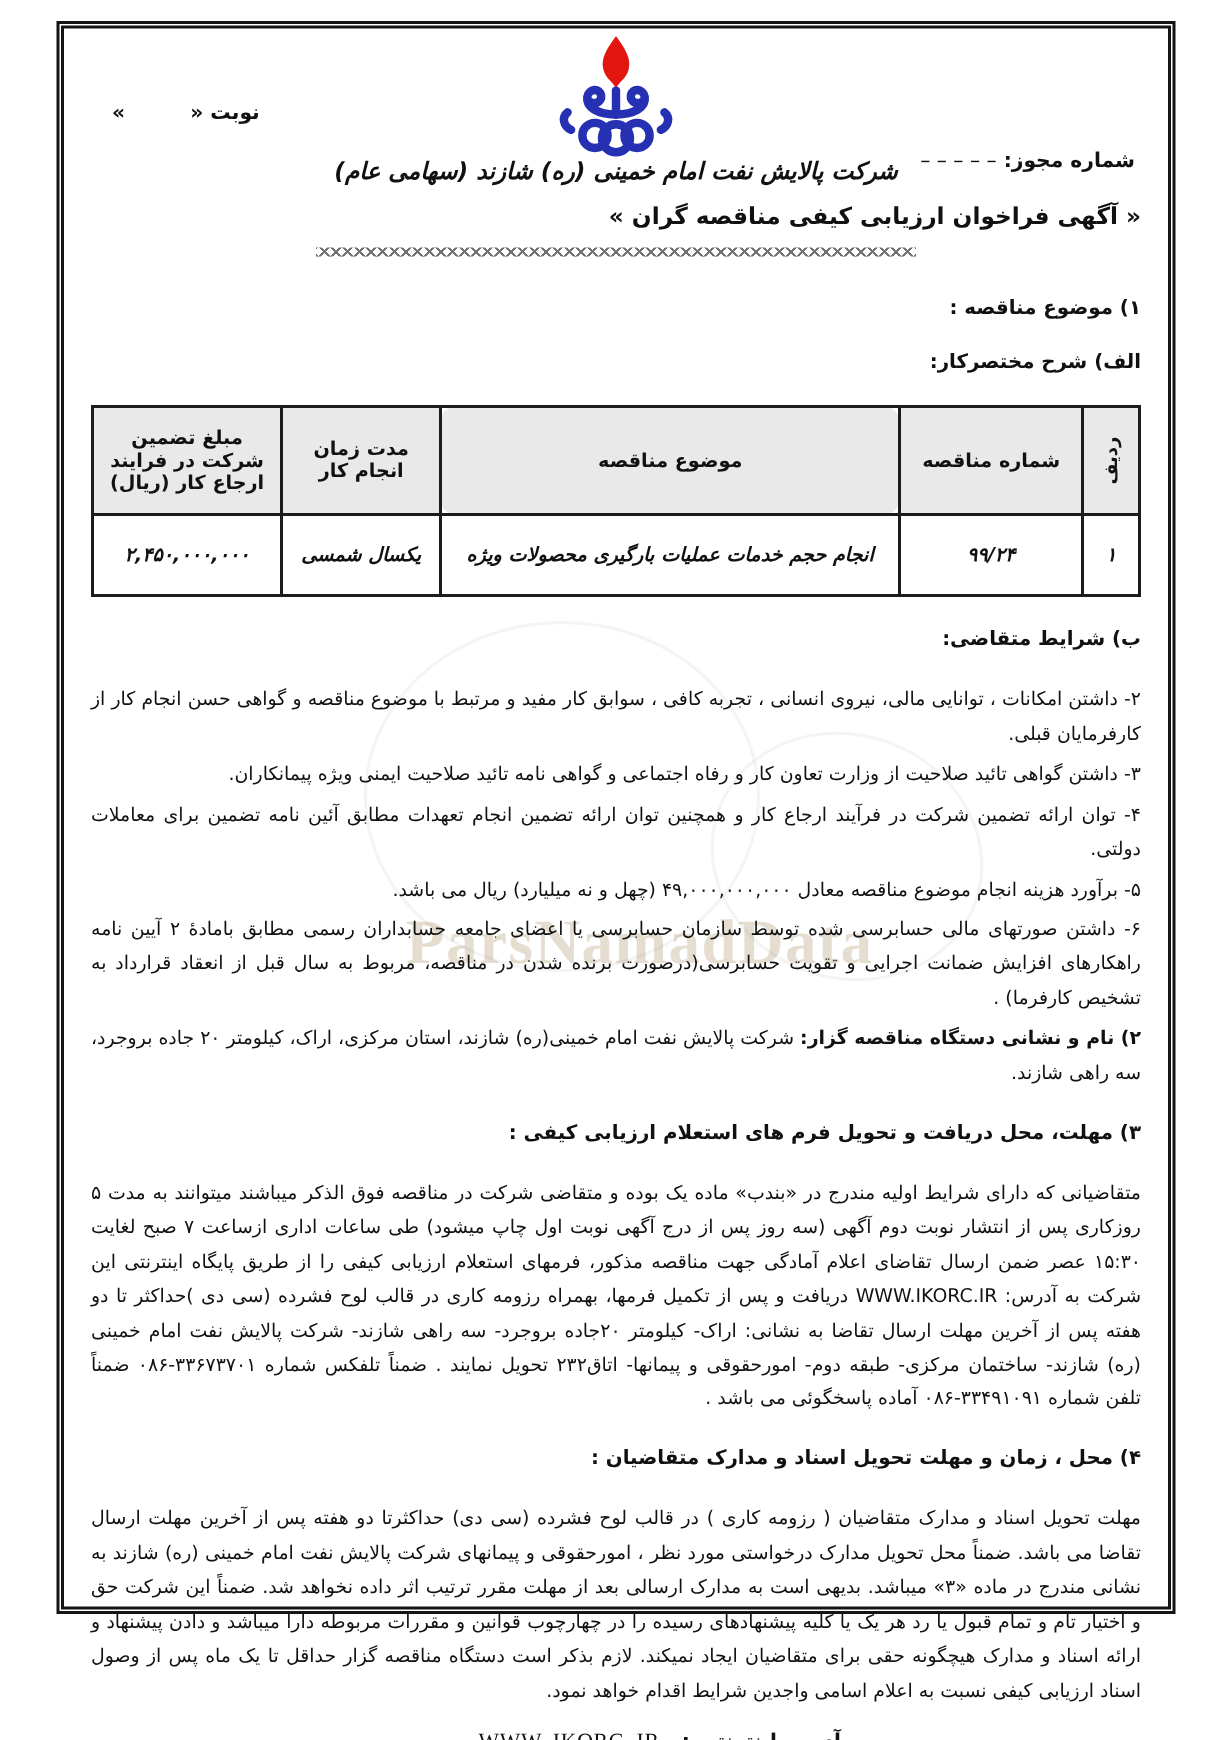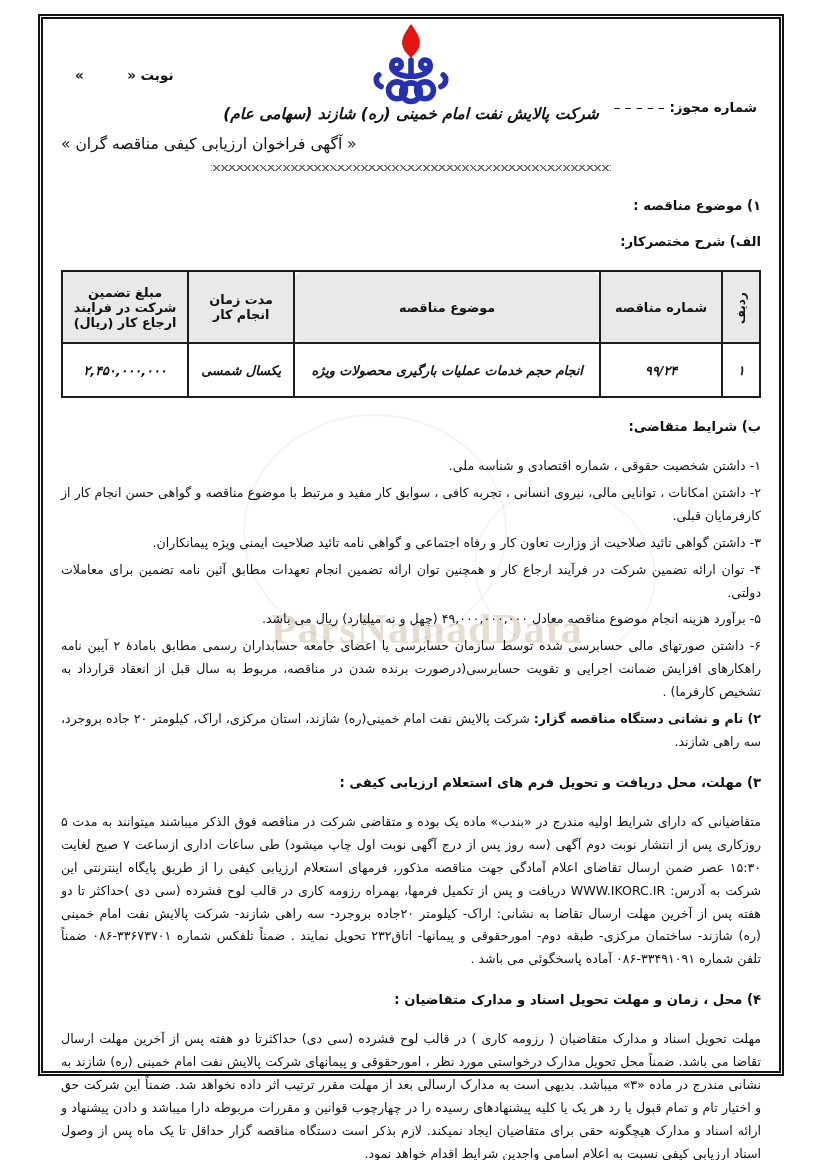--- a/index.html
+++ b/index.html
@@ -17,22 +17,22 @@
   .issue{position:absolute;right:auto;left:14px;top:48px;direction:rtl;font-weight:bold;font-size:13.5px;}
   .issue .gap{display:inline-block;width:34px;}
   .license{position:absolute;right:4px;top:80px;direction:rtl;font-weight:bold;font-size:13.5px;white-space:nowrap;}
   .license .dashes{font-weight:normal;letter-spacing:1px;}
   .logo{position:absolute;left:50%;transform:translateX(-50%);top:4px;}
   .calligraphy{
     position:absolute;top:86px;left:0;width:100%;text-align:center;
     font-weight:bold;font-style:italic;font-size:15.5px;letter-spacing:0px;
   }
   .doc-title{
-    position:absolute;top:116px;left:0;width:100%;text-align:left;
-    font-weight:normal;font-size:15.5px;letter-spacing:1px;
+    position:absolute;top:116px;left:0;width:100%;text-align:right;
+    font-weight:bold;font-size:15.5px;letter-spacing:1px;
   }
   .zigzag{
     position:absolute;top:146px;left:50%;transform:translateX(-50%);
     width:400px;height:6px;opacity:.75;
     background:
       repeating-linear-gradient(45deg,#444 0 1.4px,transparent 1.4px 5.5px),
       repeating-linear-gradient(-45deg,#444 0 1.4px,transparent 1.4px 5.5px);
   }
   
   p,.para{direction:rtl;text-align:justify;font-size:12.6px;line-height:1.82;margin:4px 0;}
@@ -138,21 +138,20 @@
           <td>۱</td>
           <td>۹۹/۲۴</td>
           <td>انجام حجم خدمات عملیات بارگیری محصولات ویژه</td>
           <td>یکسال شمسی</td>
           <td>۲,۴۵۰,۰۰۰,۰۰۰</td>
         </tr>
       </tbody>
     </table>
 
     <div class="bold-line">ب) شرایط متقاضی:</div>
-    <p class="para">۱- داشتن شخصیت حقوقی ، شماره اقتصادی و شناسه ملی.</p>
     <p class="para">۲- داشتن امکانات ، توانایی مالی، نیروی انسانی ، تجربه کافی ، سوابق کار مفید و مرتبط با موضوع مناقصه و گواهی حسن انجام کار از کارفرمایان قبلی.</p>
     <p class="para">۳- داشتن گواهی تائید صلاحیت از وزارت تعاون کار و رفاه اجتماعی و گواهی نامه تائید صلاحیت ایمنی ویژه پیمانکاران.</p>
     <p class="para">۴- توان ارائه تضمین شرکت در فرآیند ارجاع کار و همچنین توان ارائه تضمین انجام تعهدات مطابق آئین نامه تضمین برای معاملات دولتی.</p>
     <p class="para">۵- برآورد هزینه انجام موضوع مناقصه معادل ۴۹,۰۰۰,۰۰۰,۰۰۰ (چهل و نه میلیارد) ریال می باشد.</p>
     <p class="para">۶- داشتن صورتهای مالی حسابرسی شده توسط سازمان حسابرسی یا اعضای جامعه حسابداران رسمی مطابق بامادهٔ ۲ آیین نامه راهکارهای افزایش ضمانت اجرایی و تقویت حسابرسی(درصورت برنده شدن در مناقصه، مربوط به سال قبل از انعقاد قرارداد به تشخیص کارفرما) .</p>
 
     <p class="para">
       <span class="inline-label">۲) نام و نشانی دستگاه مناقصه گزار:</span>
       <span>شرکت پالایش نفت امام خمینی(ره) شازند، استان مرکزی، اراک، کیلومتر ۲۰ جاده بروجرد، سه راهی شازند.</span>
     </p>

